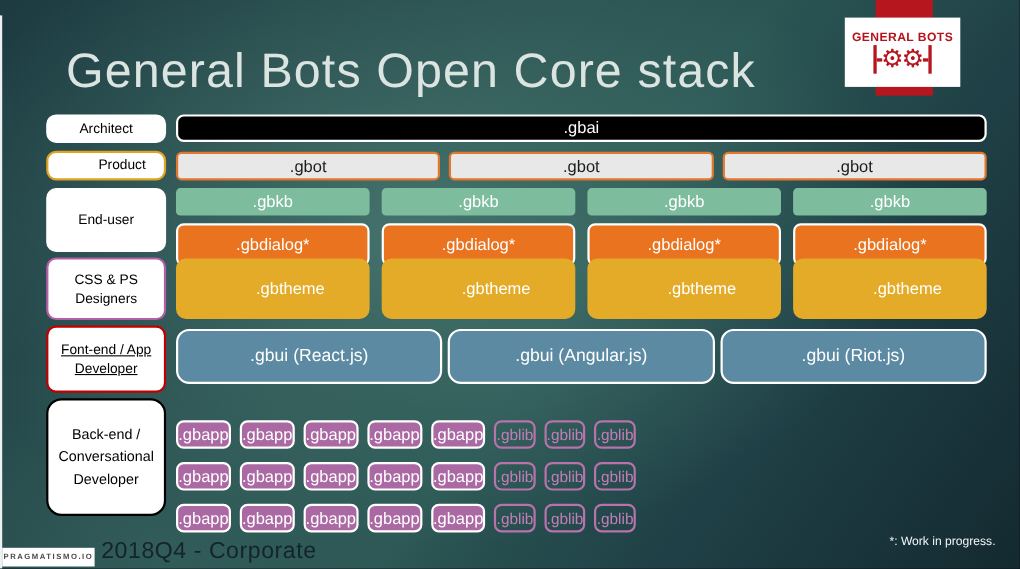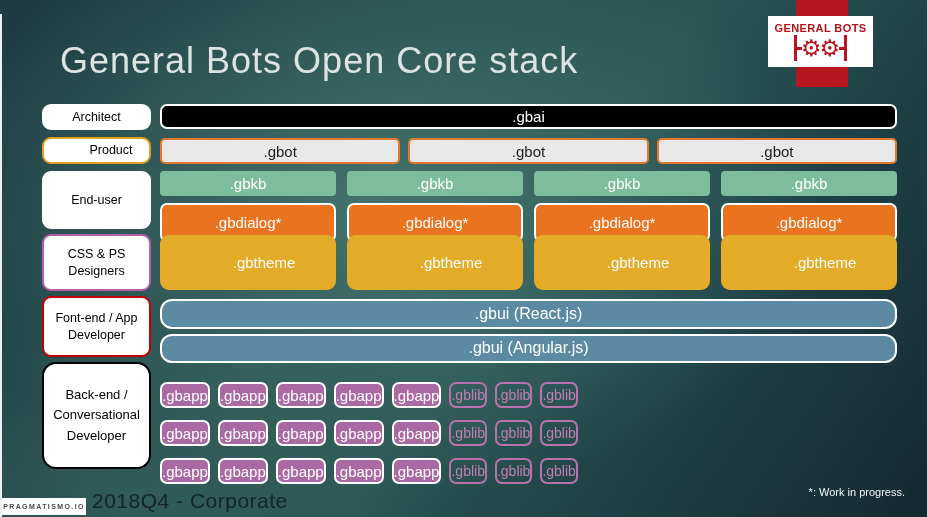--- a/index.html
+++ b/index.html
@@ -5,54 +5,54 @@
   html,body{margin:0;padding:0;background:#0c181d;}
   .slide{
     position:relative;width:927px;height:517px;overflow:hidden;
     font-family:"Liberation Sans",sans-serif;
     background:
       radial-gradient(ellipse 700px 450px at 40% 40%, rgba(96,148,136,0.50), rgba(96,148,136,0) 65%),
       radial-gradient(ellipse 500px 300px at 15% 95%, rgba(80,130,120,0.25), rgba(80,130,120,0) 60%),
       linear-gradient(125deg,#1d3b41 0%,#28504f 40%,#2a5553 55%,#1f4046 75%,#142930 100%);
   }
   .edge-line{position:absolute;left:0;top:14px;width:2px;height:503px;background:rgba(255,255,255,0.92);}
-  .title{position:absolute;left:60px;top:40px;font-size:36px;color:#dbe4e1;letter-spacing:1px;white-space:nowrap;}
+  .title{position:absolute;left:60px;top:40px;font-size:44px;color:#dbe4e1;letter-spacing:1px;white-space:nowrap;}
 
   
   .logo-band{position:absolute;left:796px;top:0;width:52px;height:87px;background:#B6161D;}
-  .logo-box{position:absolute;left:768px;top:16px;width:105px;height:51px;background:#ffffff;
+  .logo-box{position:absolute;left:768px;top:16px;width:105px;height:63px;background:#ffffff;
     display:flex;flex-direction:column;align-items:center;justify-content:center;gap:1px;}
   .logo-name{color:#B5121B;font-weight:bold;font-size:11px;letter-spacing:0.4px;white-space:nowrap;}
   .logo-gears{display:flex;align-items:center;color:#B6161D;}
   .gear-bar{width:3px;height:26px;background:#B6161D;}
   .gear-conn{width:5px;height:3px;background:#B6161D;}
   .gear-glyph{font-size:23px;line-height:1;margin:0 -1px;font-family:"DejaVu Sans",sans-serif;}
 
   
   .rowlabel{position:absolute;left:42px;width:109px;background:#ffffff;color:#000;
     border:2px solid #fff;border-radius:9px;display:flex;align-items:center;justify-content:center;
     text-align:center;font-size:12.5px;line-height:1.35;padding:2px 7px;box-sizing:border-box;}
   #label-architect{top:104px;height:26px;}
   #label-product{top:137px;height:27px;border-color:#DFA321;padding-left:36px;}
   #label-enduser{top:171px;height:58px;}
   #label-css{top:234px;height:57px;border-color:#B55EA9;}
-  #label-frontend{top:296px;height:61px;border-color:#C00000;}
+  #label-frontend{top:296px;height:61px;border-color:#C00000;text-decoration:underline;}
   #label-backend{top:362px;height:107px;border-color:#000000;font-size:13px;line-height:1.55;border-radius:14px;}
 
   
   .row{position:absolute;left:160px;width:737px;display:flex;box-sizing:border-box;}
   .row > *{flex:1;}
   .box{display:flex;align-items:center;justify-content:center;color:#fff;font-size:15px;
     box-sizing:border-box;white-space:nowrap;}
   #row-gbai{top:104px;height:25px;}
   #row-gbot{top:138px;height:26px;gap:8px;}
   #row-gbkb{top:171px;height:25px;gap:11px;}
   #row-gbdialog{top:203px;height:39px;gap:11px;}
   #row-gbtheme{top:235px;height:55px;gap:11px;}
-  #row-gbui{top:299px;height:64px;gap:5px;flex-direction:column;}
+  #row-gbui{top:299px;height:50px;gap:5px;}
   .backend-row{gap:8px;height:26px;margin-top:16px;}
   #row-backend-1{top:366px;}
   #row-backend-2{top:404px;}
   #row-backend-3{top:442px;}
   .repeat-contents{display:contents;}
 
   .box-gbai{background:#000000;border:2px solid #ffffff;border-radius:7px;}
   .box-gbot{background:#E9E8E8;border:2px solid #E2772D;border-radius:5px;color:#1c1c1c;}
   .box-gbkb{background:#7EBC9E;border-radius:4px;}
   .box-gbdialog{background:#E9731E;border:2px solid #ffffff;border-radius:7px;}
@@ -122,20 +122,21 @@
   <div class="row" id="row-gbtheme">
       <div class="box box-gbtheme">.gbtheme</div>
       <div class="box box-gbtheme">.gbtheme</div>
       <div class="box box-gbtheme">.gbtheme</div>
       <div class="box box-gbtheme">.gbtheme</div>
     </div>
 
   <div class="row" id="row-gbui">
       <div class="box box-gbui">.gbui (React.js)</div>
       <div class="box box-gbui">.gbui (Angular.js)</div>
+      <div class="box box-gbui">.gbui (Riot.js)</div>
     </div>
 
   <div class="row backend-row" id="row-backend-1">
     <span class="repeat-contents"><div class="box box-gbapp">.gbapp</div><div class="box box-gbapp">.gbapp</div><div class="box box-gbapp">.gbapp</div><div class="box box-gbapp">.gbapp</div><div class="box box-gbapp">.gbapp</div></span>
     <span class="repeat-contents"><div class="box box-gblib">.gblib</div><div class="box box-gblib">.gblib</div><div class="box box-gblib">.gblib</div></span>
   </div>
 
   <div class="row backend-row" id="row-backend-2">
     <span class="repeat-contents"><div class="box box-gbapp">.gbapp</div><div class="box box-gbapp">.gbapp</div><div class="box box-gbapp">.gbapp</div><div class="box box-gbapp">.gbapp</div><div class="box box-gbapp">.gbapp</div></span>
     <span class="repeat-contents"><div class="box box-gblib">.gblib</div><div class="box box-gblib">.gblib</div><div class="box box-gblib">.gblib</div></span>

